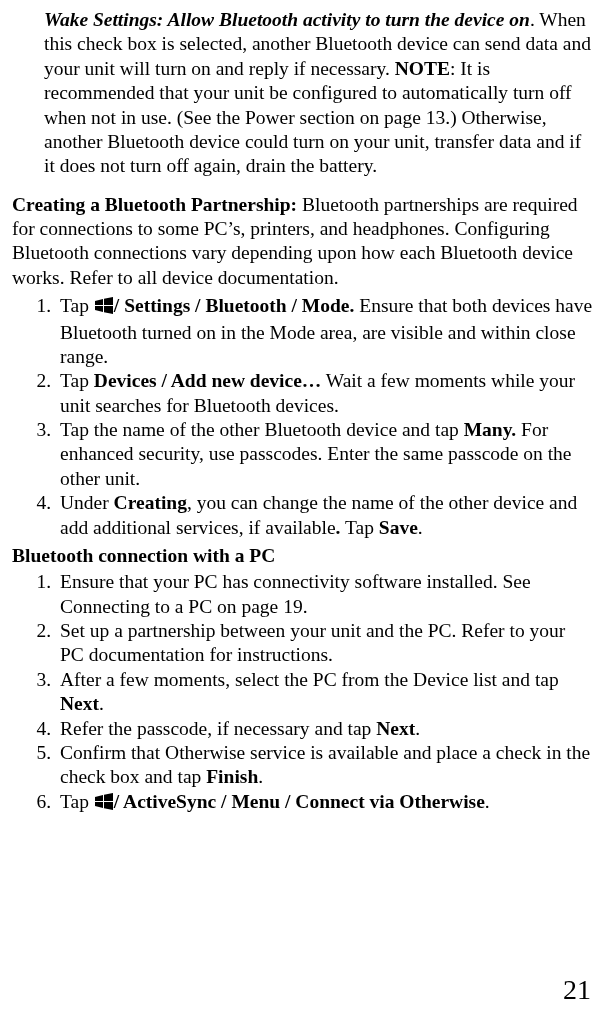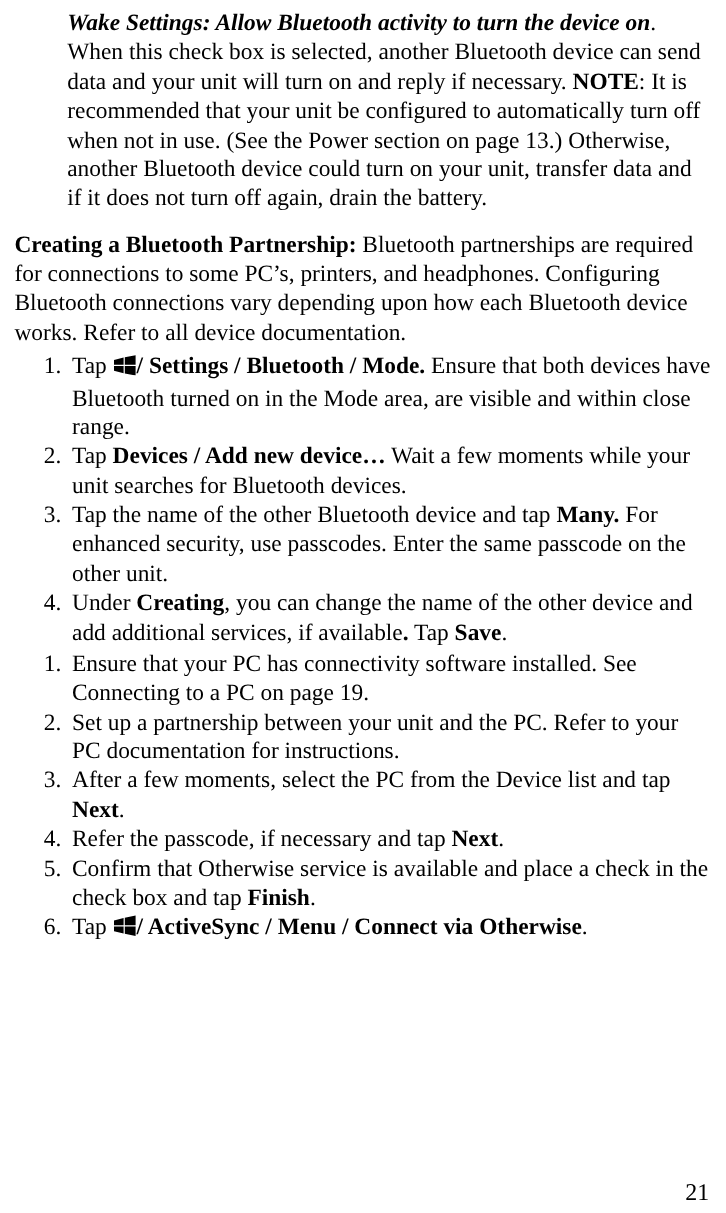--- a/index.html
+++ b/index.html
@@ -15,21 +15,21 @@
     font-family: "Times New Roman", Times, serif;
     font-size: 19.5px;
     line-height: 1.25;
     color: #000;
     position: relative;
   }
   .para {
     margin: 0 0 10px 0;
   }
   .wake-text {
-    margin-left: 44px;
+    margin-left: 32px;
   }
   .bolditalic {
     font-weight: bold;
     font-style: italic;
   }
   .bold { font-weight: bold; }
   .section-lead {
     margin: 14px 0 4px 0;
   }
   ol.numlist {
@@ -50,21 +50,21 @@
     vertical-align: -2px;
   }
   .win-icon svg {
     width: 20px;
     height: 18px;
   }
   .page-num {
     position: absolute;
     bottom: 4px;
     right: 14px;
-    font-size: 20px;
+    font-size: 28px;
   }
 </style>
 </head>
 <body>
 
 <div class="page">
 
   <p class="para wake-text">
     <span class="bolditalic">Wake Settings: Allow Bluetooth activity to turn the device on</span><span>. </span><span>When this check box is selected, another Bluetooth device can send data and your unit will turn on and reply if necessary. </span><span class="bold">NOTE</span><span>: It is recommended that your unit be configured to automatically turn off when not in use. (See the Power section on page 13.) Otherwise, another Bluetooth device could turn on your unit, transfer data and if it does not turn off again, drain the battery.</span>
   </p>
@@ -83,20 +83,21 @@
       <span>Tap </span><span class="bold">Devices / Add new device…</span><span> Wait a few moments while your unit searches for Bluetooth devices.</span>
     </li>
     <li>
       <span>Tap the name of the other Bluetooth device and tap </span><span class="bold">Many.</span><span> For enhanced security, use passcodes. Enter the same passcode on the other unit.</span>
     </li>
     <li>
       <span>Under </span><span class="bold">Creating</span><span>, you can change the name of the other device and add additional services, if available</span><span class="bold">.</span><span> Tap </span><span class="bold">Save</span><span>.</span>
     </li>
   </ol>
 
+  <p class="subhead">Bluetooth connection with a PC</p>
   <ol class="numlist">
     <li><span>Ensure that your PC has connectivity software installed. See Connecting to a PC on page 19.</span></li>
     <li><span>Set up a partnership between your unit and the PC. Refer to your PC documentation for instructions.</span></li>
     <li><span>After a few moments, select the PC from the Device list and tap </span><span class="bold">Next</span><span>.</span></li>
     <li><span>Refer the passcode, if necessary and tap </span><span class="bold">Next</span><span>.</span></li>
     <li><span>Confirm that Otherwise service is available and place a check in the check box and tap </span><span class="bold">Finish</span><span>.</span></li>
     <li><span>Tap </span><span class="win-icon"><svg viewBox="0 0 20 18">
             <path d="M1 5 L9 3 L9 9 L1 9 Z M10 2.8 L19 1 L19 9 L10 9 Z M1 10 L9 10 L9 16 L1 14 Z M10 10 L19 10 L19 18 L10 16.2 Z" fill="#000"></path>
           </svg></span><span class="bold">/ ActiveSync / Menu / Connect via Otherwise</span><span>.</span></li>
   </ol>

